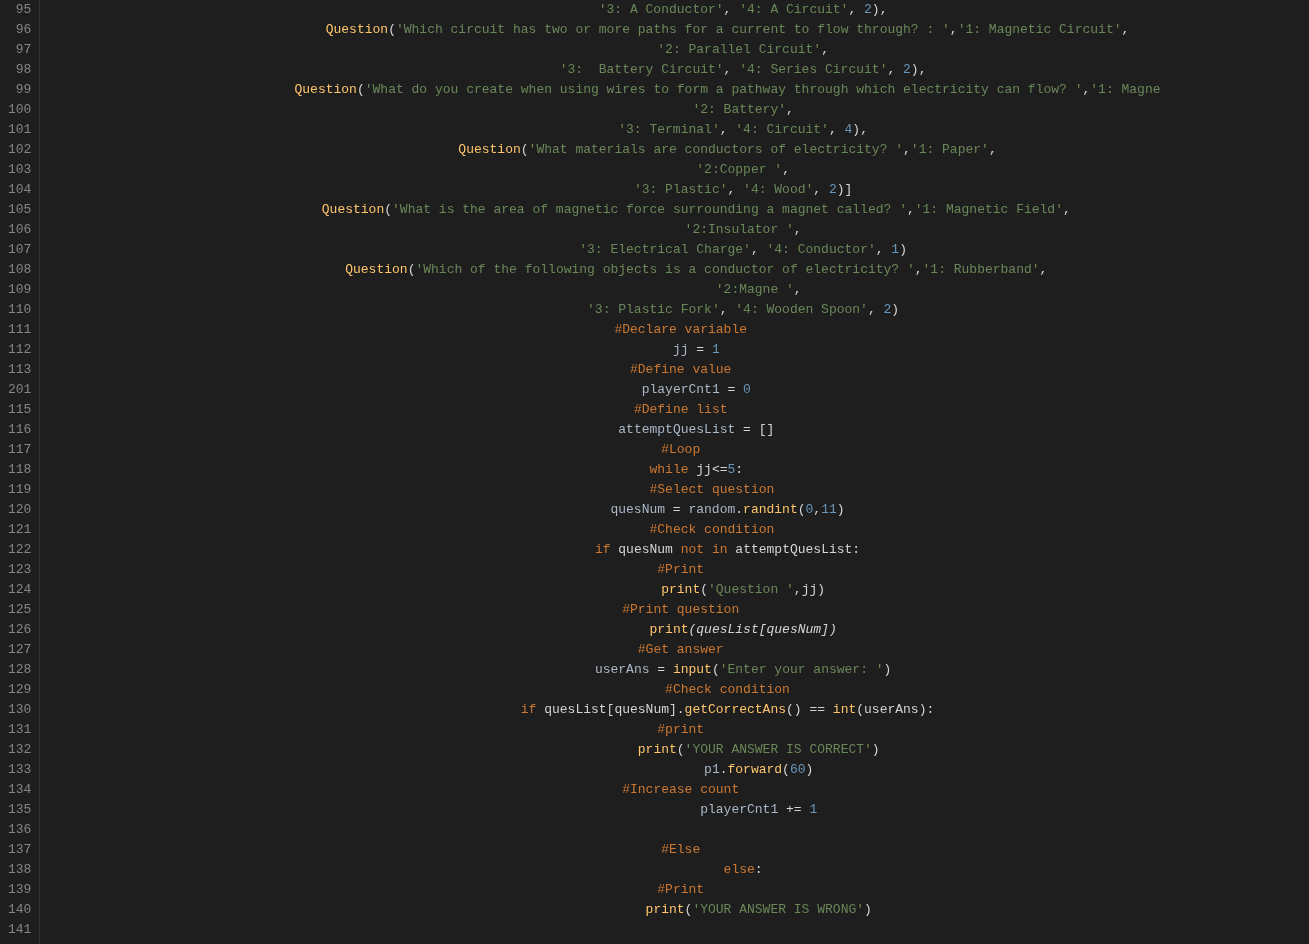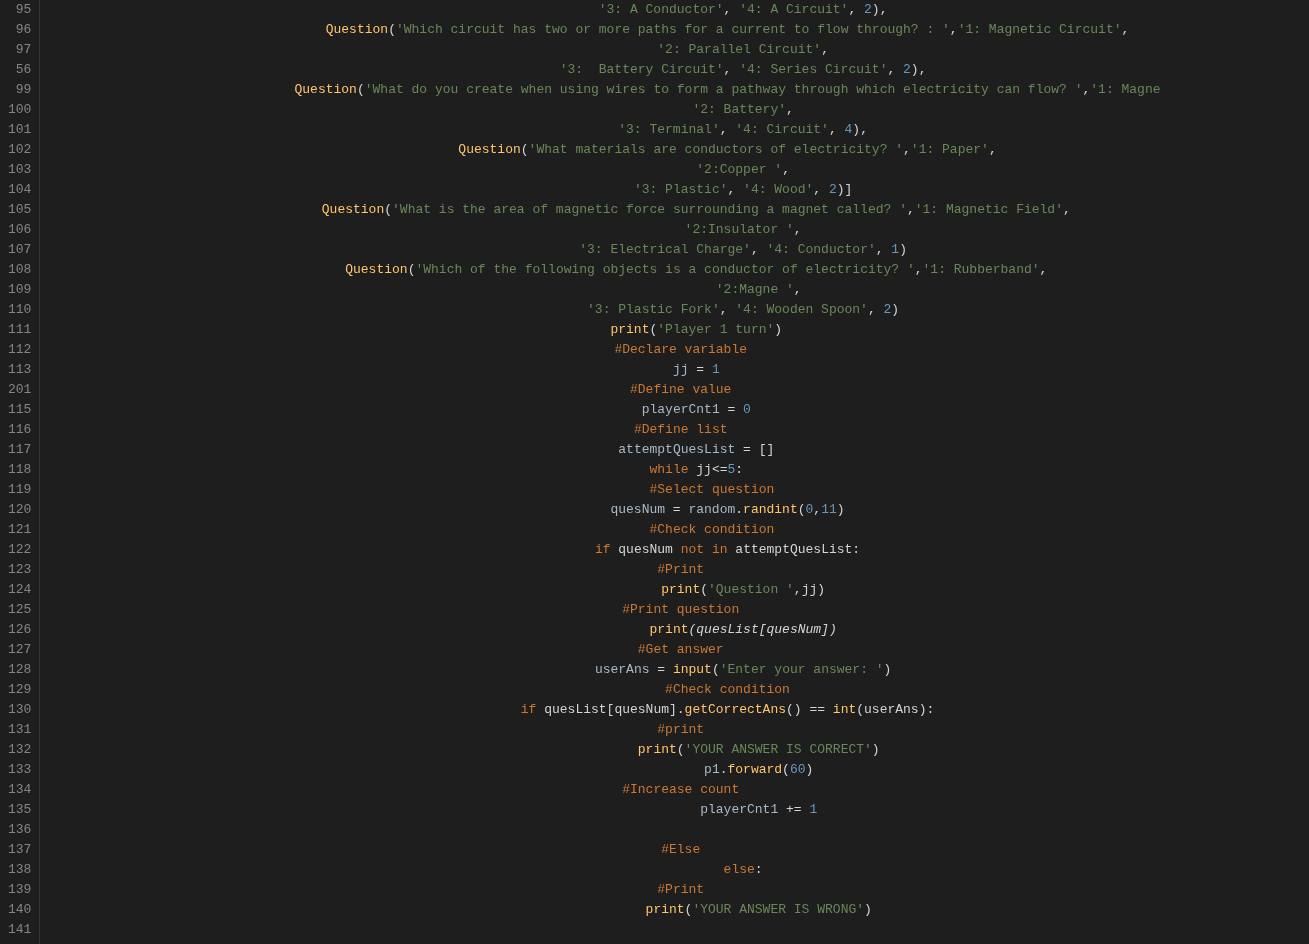--- a/index.html
+++ b/index.html
@@ -47,21 +47,21 @@
     } 
   </style>
 </head>
 <body>
 
 <div class="code-container">
   <div class="line-numbers" id="line-nums">
       <div class="line-number">95</div>
       <div class="line-number">96</div>
       <div class="line-number">97</div>
-      <div class="line-number">56</div>
+      <div class="line-number">98</div>
       <div class="line-number">99</div>
       <div class="line-number">100</div>
       <div class="line-number">101</div>
       <div class="line-number">102</div>
       <div class="line-number">103</div>
       <div class="line-number">104</div>
       <div class="line-number">105</div>
       <div class="line-number">106</div>
       <div class="line-number">107</div>
       <div class="line-number">108</div>
@@ -109,27 +109,27 @@
       <div class="code-line"><span style="color: rgb(212, 212, 212);">                </span><span style="color: rgb(106, 135, 89);">'3: Terminal'</span><span style="color: rgb(212, 212, 212);">, </span><span style="color: rgb(106, 135, 89);">'4: Circuit'</span><span style="color: rgb(212, 212, 212);">, </span><span style="color: rgb(104, 151, 187);">4</span><span style="color: rgb(212, 212, 212);">),</span></div>
       <div class="code-line"><span style="color: rgb(212, 212, 212);">            </span><span style="color: rgb(255, 198, 109);">Question</span><span style="color: rgb(212, 212, 212);">(</span><span style="color: rgb(106, 135, 89);">'What materials are conductors of electricity? '</span><span style="color: rgb(212, 212, 212);">,</span><span style="color: rgb(106, 135, 89);">'1: Paper'</span><span style="color: rgb(212, 212, 212);">,</span></div>
       <div class="code-line"><span style="color: rgb(212, 212, 212);">                </span><span style="color: rgb(106, 135, 89);">'2:Copper '</span><span style="color: rgb(212, 212, 212);">,</span></div>
       <div class="code-line"><span style="color: rgb(212, 212, 212);">                </span><span style="color: rgb(106, 135, 89);">'3: Plastic'</span><span style="color: rgb(212, 212, 212);">, </span><span style="color: rgb(106, 135, 89);">'4: Wood'</span><span style="color: rgb(212, 212, 212);">, </span><span style="color: rgb(104, 151, 187);">2</span><span style="color: rgb(212, 212, 212);">)]</span></div>
       <div class="code-line"><span style="color: rgb(212, 212, 212);">    </span><span style="color: rgb(255, 198, 109);">Question</span><span style="color: rgb(212, 212, 212);">(</span><span style="color: rgb(106, 135, 89);">'What is the area of magnetic force surrounding a magnet called? '</span><span style="color: rgb(212, 212, 212);">,</span><span style="color: rgb(106, 135, 89);">'1: Magnetic Field'</span><span style="color: rgb(212, 212, 212);">,</span></div>
       <div class="code-line"><span style="color: rgb(212, 212, 212);">                </span><span style="color: rgb(106, 135, 89);">'2:Insulator '</span><span style="color: rgb(212, 212, 212);">,</span></div>
       <div class="code-line"><span style="color: rgb(212, 212, 212);">                </span><span style="color: rgb(106, 135, 89);">'3: Electrical Charge'</span><span style="color: rgb(212, 212, 212);">, </span><span style="color: rgb(106, 135, 89);">'4: Conductor'</span><span style="color: rgb(212, 212, 212);">, </span><span style="color: rgb(104, 151, 187);">1</span><span style="color: rgb(212, 212, 212);">)</span></div>
       <div class="code-line"><span style="color: rgb(212, 212, 212);">    </span><span style="color: rgb(255, 198, 109);">Question</span><span style="color: rgb(212, 212, 212);">(</span><span style="color: rgb(106, 135, 89);">'Which of the following objects is a conductor of electricity? '</span><span style="color: rgb(212, 212, 212);">,</span><span style="color: rgb(106, 135, 89);">'1: Rubberband'</span><span style="color: rgb(212, 212, 212);">,</span></div>
       <div class="code-line"><span style="color: rgb(212, 212, 212);">                    </span><span style="color: rgb(106, 135, 89);">'2:Magne '</span><span style="color: rgb(212, 212, 212);">,</span></div>
       <div class="code-line"><span style="color: rgb(212, 212, 212);">                </span><span style="color: rgb(106, 135, 89);">'3: Plastic Fork'</span><span style="color: rgb(212, 212, 212);">, </span><span style="color: rgb(106, 135, 89);">'4: Wooden Spoon'</span><span style="color: rgb(212, 212, 212);">, </span><span style="color: rgb(104, 151, 187);">2</span><span style="color: rgb(212, 212, 212);">)</span></div>
-      <div class="code-line"><span style="color: rgb(212, 212, 212);">    </span><span style="color: rgb(255, 198, 109);">print</span><span style="color: rgb(212, 212, 212);">(</span><span style="color: rgb(106, 135, 89);">'Player 1 turn'</span><span style="color: rgb(212, 212, 212);">)</span></div>
       <div class="code-line"><span style="color: rgb(204, 120, 50);">#Declare variable</span></div>
       <div class="code-line"><span style="color: rgb(212, 212, 212);">    </span><span style="color: rgb(169, 183, 198);">jj</span><span style="color: rgb(212, 212, 212);"> = </span><span style="color: rgb(104, 151, 187);">1</span></div>
       <div class="code-line"><span style="color: rgb(204, 120, 50);">#Define value</span></div>
       <div class="code-line"><span style="color: rgb(212, 212, 212);">    </span><span style="color: rgb(169, 183, 198);">playerCnt1</span><span style="color: rgb(212, 212, 212);"> = </span><span style="color: rgb(104, 151, 187);">0</span></div>
       <div class="code-line"><span style="color: rgb(204, 120, 50);">#Define list</span></div>
       <div class="code-line"><span style="color: rgb(212, 212, 212);">    </span><span style="color: rgb(169, 183, 198);">attemptQuesList</span><span style="color: rgb(212, 212, 212);"> = []</span></div>
+      <div class="code-line"><span style="color: rgb(204, 120, 50);">#Loop</span></div>
       <div class="code-line"><span style="color: rgb(212, 212, 212);">    </span><span style="color: rgb(204, 120, 50);">while</span><span style="color: rgb(212, 212, 212);"> jj&lt;=</span><span style="color: rgb(104, 151, 187);">5</span><span style="color: rgb(212, 212, 212);">:</span></div>
       <div class="code-line"><span style="color: rgb(212, 212, 212);">        </span><span style="color: rgb(204, 120, 50);">#Select question</span></div>
       <div class="code-line"><span style="color: rgb(212, 212, 212);">            </span><span style="color: rgb(169, 183, 198);">quesNum</span><span style="color: rgb(212, 212, 212);"> = </span><span style="color: rgb(169, 183, 198);">random</span><span style="color: rgb(212, 212, 212);">.</span><span style="color: rgb(255, 198, 109);">randint</span><span style="color: rgb(212, 212, 212);">(</span><span style="color: rgb(104, 151, 187);">0</span><span style="color: rgb(212, 212, 212);">,</span><span style="color: rgb(104, 151, 187);">11</span><span style="color: rgb(212, 212, 212);">)</span></div>
       <div class="code-line"><span style="color: rgb(212, 212, 212);">        </span><span style="color: rgb(204, 120, 50);">#Check condition</span></div>
       <div class="code-line"><span style="color: rgb(212, 212, 212);">            </span><span style="color: rgb(204, 120, 50);">if</span><span style="color: rgb(212, 212, 212);"> quesNum </span><span style="color: rgb(204, 120, 50);">not</span><span style="color: rgb(212, 212, 212);"> </span><span style="color: rgb(204, 120, 50);">in</span><span style="color: rgb(212, 212, 212);"> attemptQuesList:</span></div>
       <div class="code-line"><span style="color: rgb(204, 120, 50);">#Print</span></div>
       <div class="code-line"><span style="color: rgb(212, 212, 212);">                </span><span style="color: rgb(255, 198, 109);">print</span><span style="color: rgb(212, 212, 212);">(</span><span style="color: rgb(106, 135, 89);">'Question '</span><span style="color: rgb(212, 212, 212);">,jj)</span></div>
       <div class="code-line"><span style="color: rgb(204, 120, 50);">#Print question</span></div>
       <div class="code-line"><span style="color: rgb(212, 212, 212);">                </span><span style="color: rgb(255, 198, 109);">print</span><span style="color: rgb(212, 212, 212); font-style: italic;">(quesList[quesNum])</span></div>
       <div class="code-line"><span style="color: rgb(204, 120, 50);">#Get answer</span></div>

